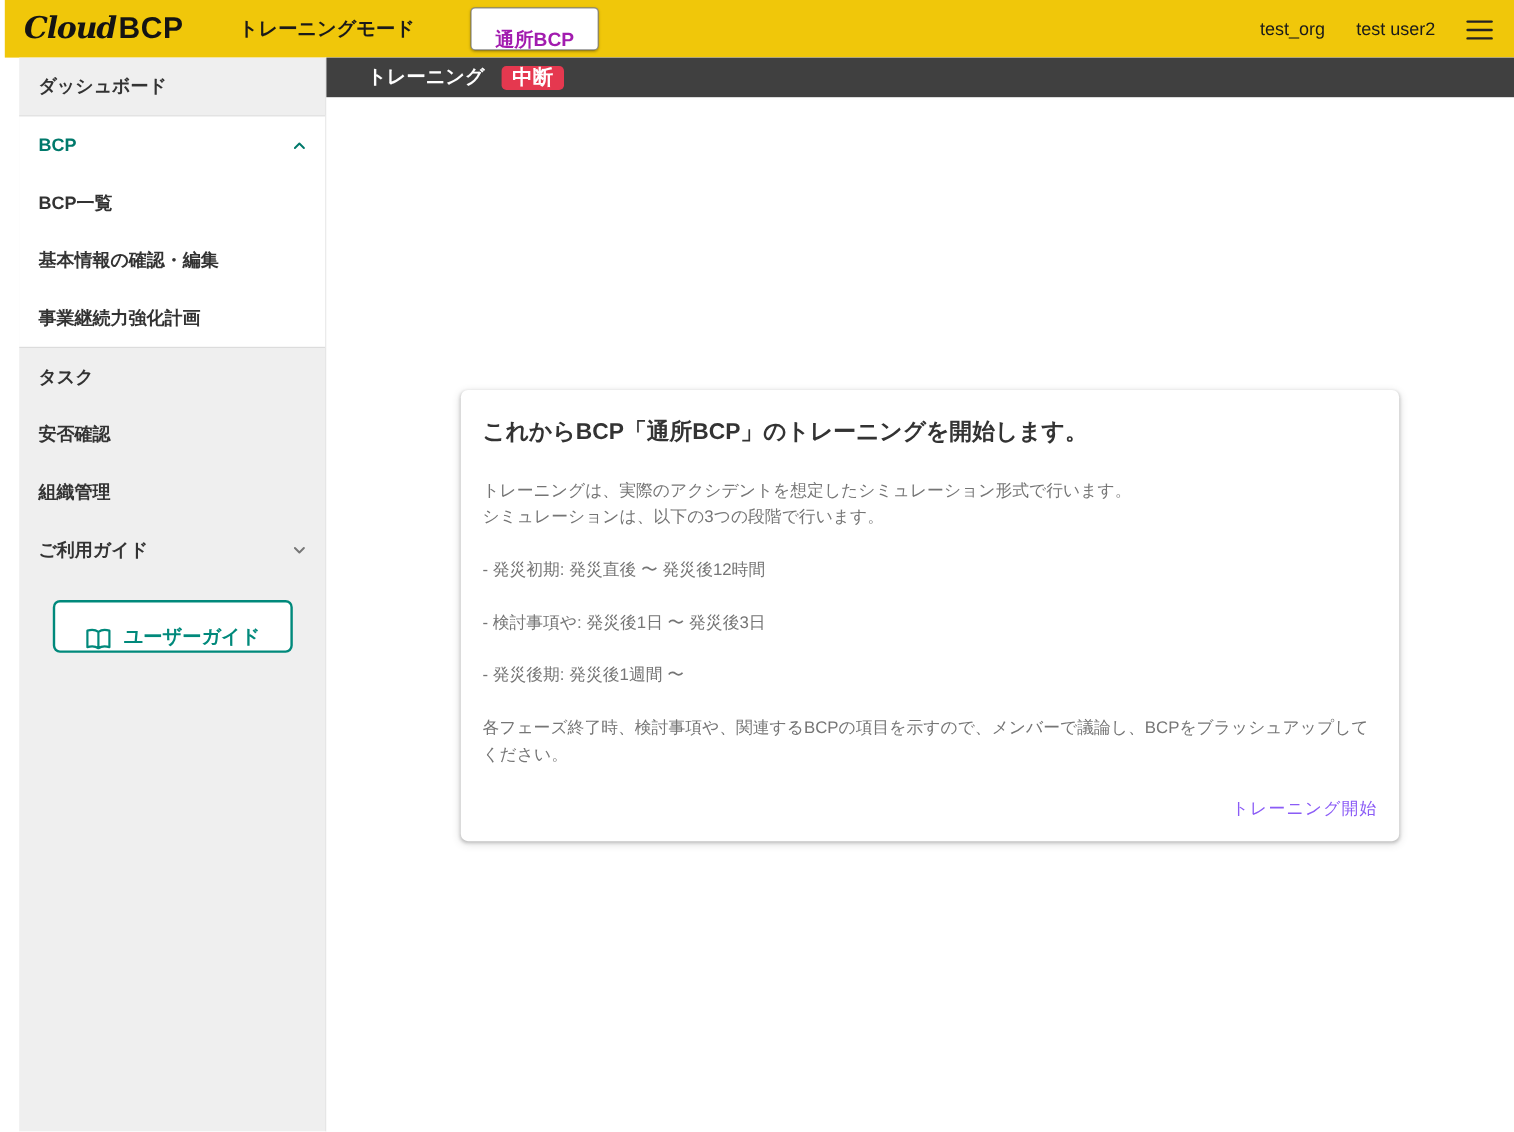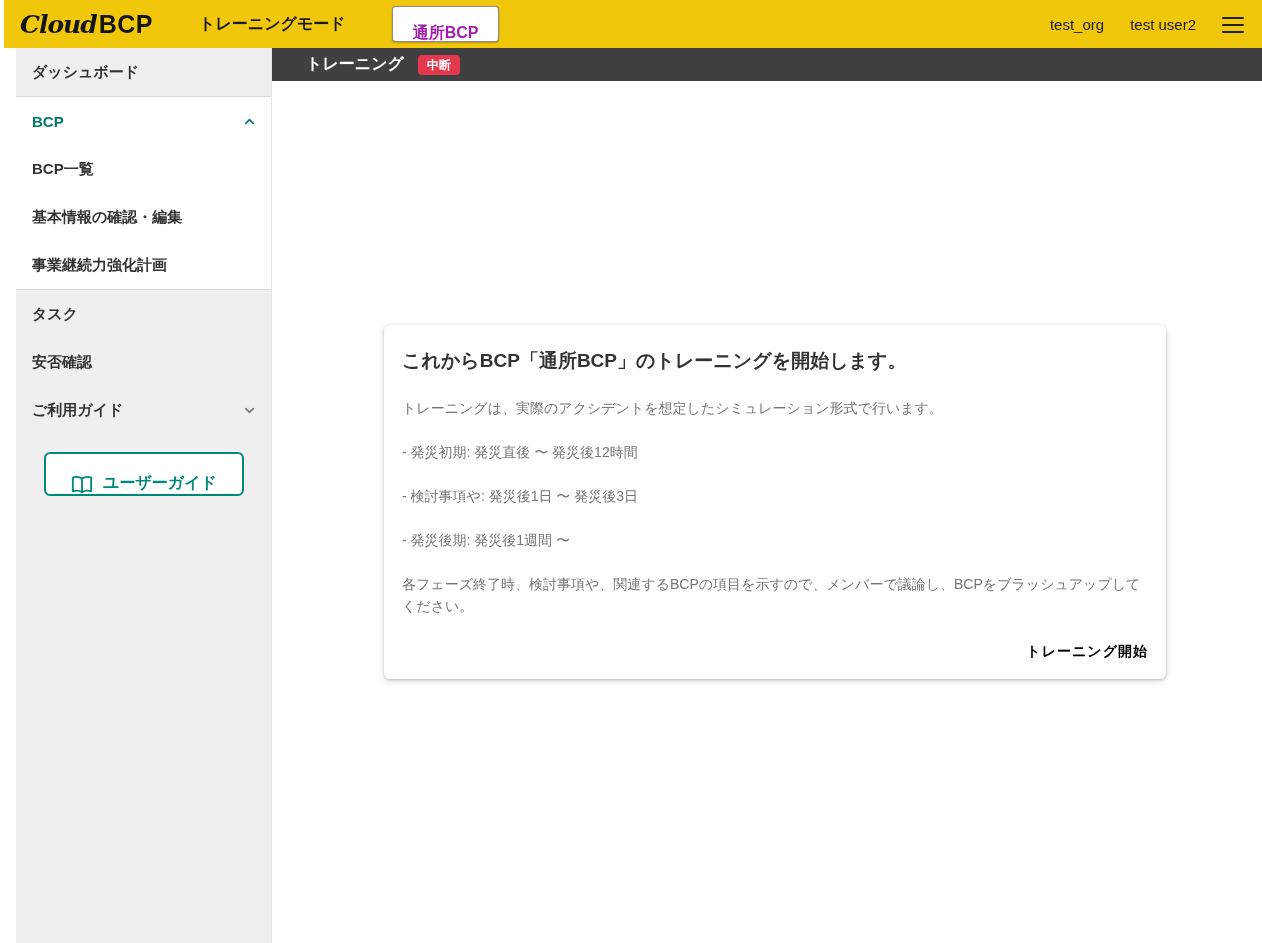--- a/index.html
+++ b/index.html
@@ -65,38 +65,38 @@
   .main { flex:1; display:flex; flex-direction:column; background:#ffffff; }
   .main-bar {
     height:33px; background:#404040;
     display:flex; align-items:center;
     padding-left:34px; flex-shrink:0;
   }
   .page-title { color:#ffffff; font-size:16px; font-weight:700; }
   .badge {
     margin-left:14px;
     background:#E5384F; color:#ffffff;
-    font-size:12px; font-weight:700;
+    font-size:17px; font-weight:700;
     padding:3px 9px; border-radius:4px;
     line-height:14px;
   }
 
   .content { flex:1; position:relative; }
   .card {
     width:782px; margin:244px auto 0;
     background:#ffffff; border-radius:6px;
     box-shadow:0 1px 3px rgba(0,0,0,0.2), 0 2px 8px rgba(0,0,0,0.12);
     padding:22px 18px 18px;
   }
   .card-title { font-size:19px; font-weight:700; color:#333333; margin-bottom:22px; line-height:28px; }
   .card-body { color:#757575; font-size:14px; line-height:22px; }
   .card-body p.phase { margin-top:22px; }
   .card-body p.outro { margin-top:22px; }
   .card-actions { display:flex; justify-content:flex-end; margin-top:26px; }
-  .start-link { color:#000000; font-size:14px; font-weight:700; cursor:pointer; letter-spacing:1px; text-decoration:none; }
+  .start-link { color:#8b5cf6; font-size:14px; font-weight:400; cursor:pointer; letter-spacing:1px; text-decoration:none; }
 </style>
 </head>
 <body>
 
 <header class="topbar">
   <div class="logo">
     <span class="logo-cloud">Cloud</span><span class="logo-bcp">BCP</span>
   </div>
   <div class="mode-label">トレーニングモード</div>
   <button class="bcp-chip">通所BCP</button>
@@ -137,20 +137,23 @@
       </div>
     </div>
 
     <div class="side-item">
       <span>タスク</span>
     </div>
     <div class="side-item">
       <span>安否確認</span>
     </div>
     <div class="side-item">
+      <span>組織管理</span>
+    </div>
+    <div class="side-item">
       <span>ご利用ガイド</span>
       <svg class="chev" viewBox="0 0 24 24">
         <path d="M6 9l6 6 6-6" fill="none" stroke="#777777" stroke-width="2.6" stroke-linecap="round" stroke-linejoin="round"></path>
       </svg>
     </div>
 
     <button class="guide-btn">
       <svg width="22" height="19" viewBox="0 0 24 20">
         <path d="M12 3.5 C9.2 1.4 5 1.4 2 2.4 V17.4 C5 16.4 9.2 16.4 12 18.4 C14.8 16.4 19 16.4 22 17.4 V2.4 C19 1.4 14.8 1.4 12 3.5 Z M12 3.5 V18.4" fill="none" stroke="#00897B" stroke-width="2" stroke-linejoin="round" stroke-linecap="round"></path>
       </svg>
@@ -162,20 +165,21 @@
     <div class="main-bar">
       <span class="page-title">トレーニング</span>
       <span class="badge">中断</span>
     </div>
 
     <div class="content">
       <section class="card">
         <h1 class="card-title">これからBCP「通所BCP」のトレーニングを開始します。</h1>
         <div class="card-body">
           <p>トレーニングは、実際のアクシデントを想定したシミュレーション形式で行います。</p>
+          <p>シミュレーションは、以下の3つの段階で行います。</p>
           <p class="phase">- 発災初期: 発災直後 〜 発災後12時間</p>
           <p class="phase">- 検討事項や: 発災後1日 〜 発災後3日</p>
           <p class="phase">- 発災後期: 発災後1週間 〜</p>
           <p class="outro">各フェーズ終了時、検討事項や、関連するBCPの項目を示すので、メンバーで議論し、BCPをブラッシュアップしてください。</p>
         </div>
         <div class="card-actions">
           <a class="start-link">トレーニング開始</a>
         </div>
       </section>
     </div>

